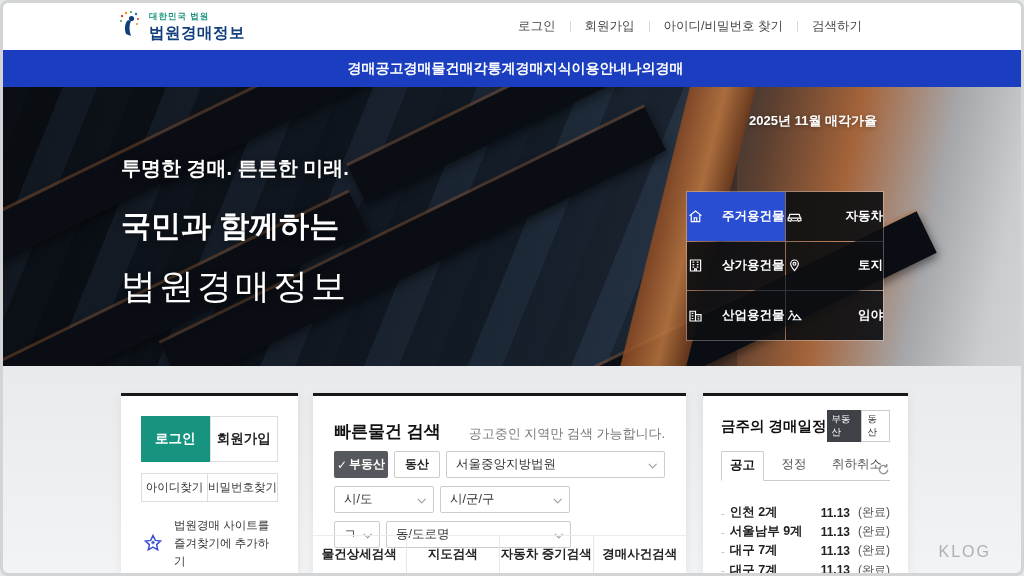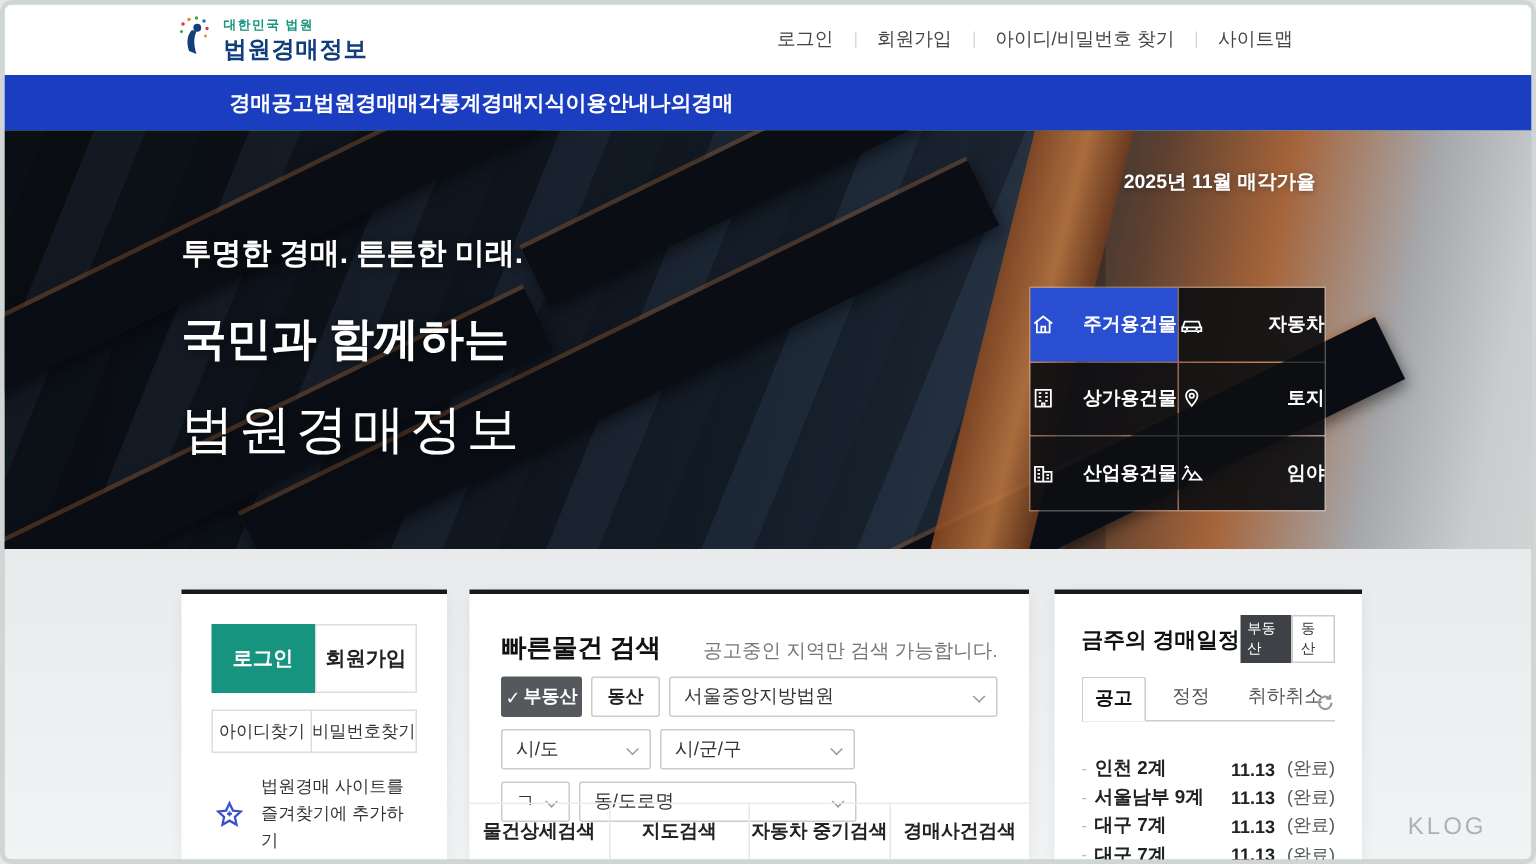--- a/index.html
+++ b/index.html
@@ -12,21 +12,21 @@
   
   .topbar { position:absolute; top:0; left:0; right:0; height:47px; background:#fff; }
   .logo { position:absolute; left:115px; top:7px; display:flex; align-items:center; gap:7px; }
   .logo-txt .logo-sub { font-size:8.5px; color:#17947f; font-weight:700; letter-spacing:1px; }
   .logo-txt .logo-main { font-size:15.5px; color:#123e7c; font-weight:800; letter-spacing:.5px; }
   .top-links { position:absolute; right:145px; top:0; height:47px; display:flex; align-items:center; }
   .top-link { font-size:12.5px; color:#444; padding:0 14px; cursor:pointer; white-space:nowrap; }
   .top-sep { width:1px; height:11px; background:#d9d9d9; }
   
   .nav { position:absolute; top:47px; left:0; right:0; height:37px; background:#1b3ec0; }
-  .nav-inner { position:absolute; left:150px; width:725px; height:37px; display:flex; justify-content:flex-start; align-items:center; }
+  .nav-inner { position:absolute; left:150px; width:725px; height:37px; display:flex; justify-content:center; align-items:center; }
   .nav-item { color:#fff; font-size:14px; font-weight:700; cursor:pointer; white-space:nowrap; }
   
   .hero {
     position:absolute; top:84px; left:0; right:0; height:279px; overflow:hidden;
     background:linear-gradient(102deg,#0b0f15 0%,#111822 30%,#182330 52%,#202c3b 63%,#5d4030 72%,#a5643a 80%,#a6a7ab 89%,#cbccd0 96%,#d2d3d5 100%);
   }
   .hero::before {
     content:""; position:absolute; top:-40px; bottom:-40px; left:-60px; width:78%;
     background:repeating-linear-gradient(112deg, rgba(0,0,0,.38) 0 30px, rgba(52,68,88,.28) 30px 62px, rgba(10,14,20,.42) 62px 96px);
     opacity:.55;
@@ -135,28 +135,28 @@
         <div class="logo-main">법원경매정보</div>
       </span>
     </div>
     <div class="top-links">
       <span class="top-link">로그인</span>
       <span class="top-sep"></span>
       <span class="top-link">회원가입</span>
       <span class="top-sep"></span>
       <span class="top-link">아이디/비밀번호 찾기</span>
       <span class="top-sep"></span>
-      <span class="top-link">사이트맵</span>
+      <span class="top-link">검색하기</span>
     </div>
   </div>
 
   <div class="nav">
     <div class="nav-inner">
       <span class="nav-item">경매공고</span>
-      <span class="nav-item">법원경매</span>
+      <span class="nav-item">경매물건</span>
       <span class="nav-item">매각통계</span>
       <span class="nav-item">경매지식</span>
       <span class="nav-item">이용안내</span>
       <span class="nav-item">나의경매</span>
     </div>
   </div>
 
   <div class="hero">
     <div class="slab s1"></div>
     <div class="slab s2"></div>

